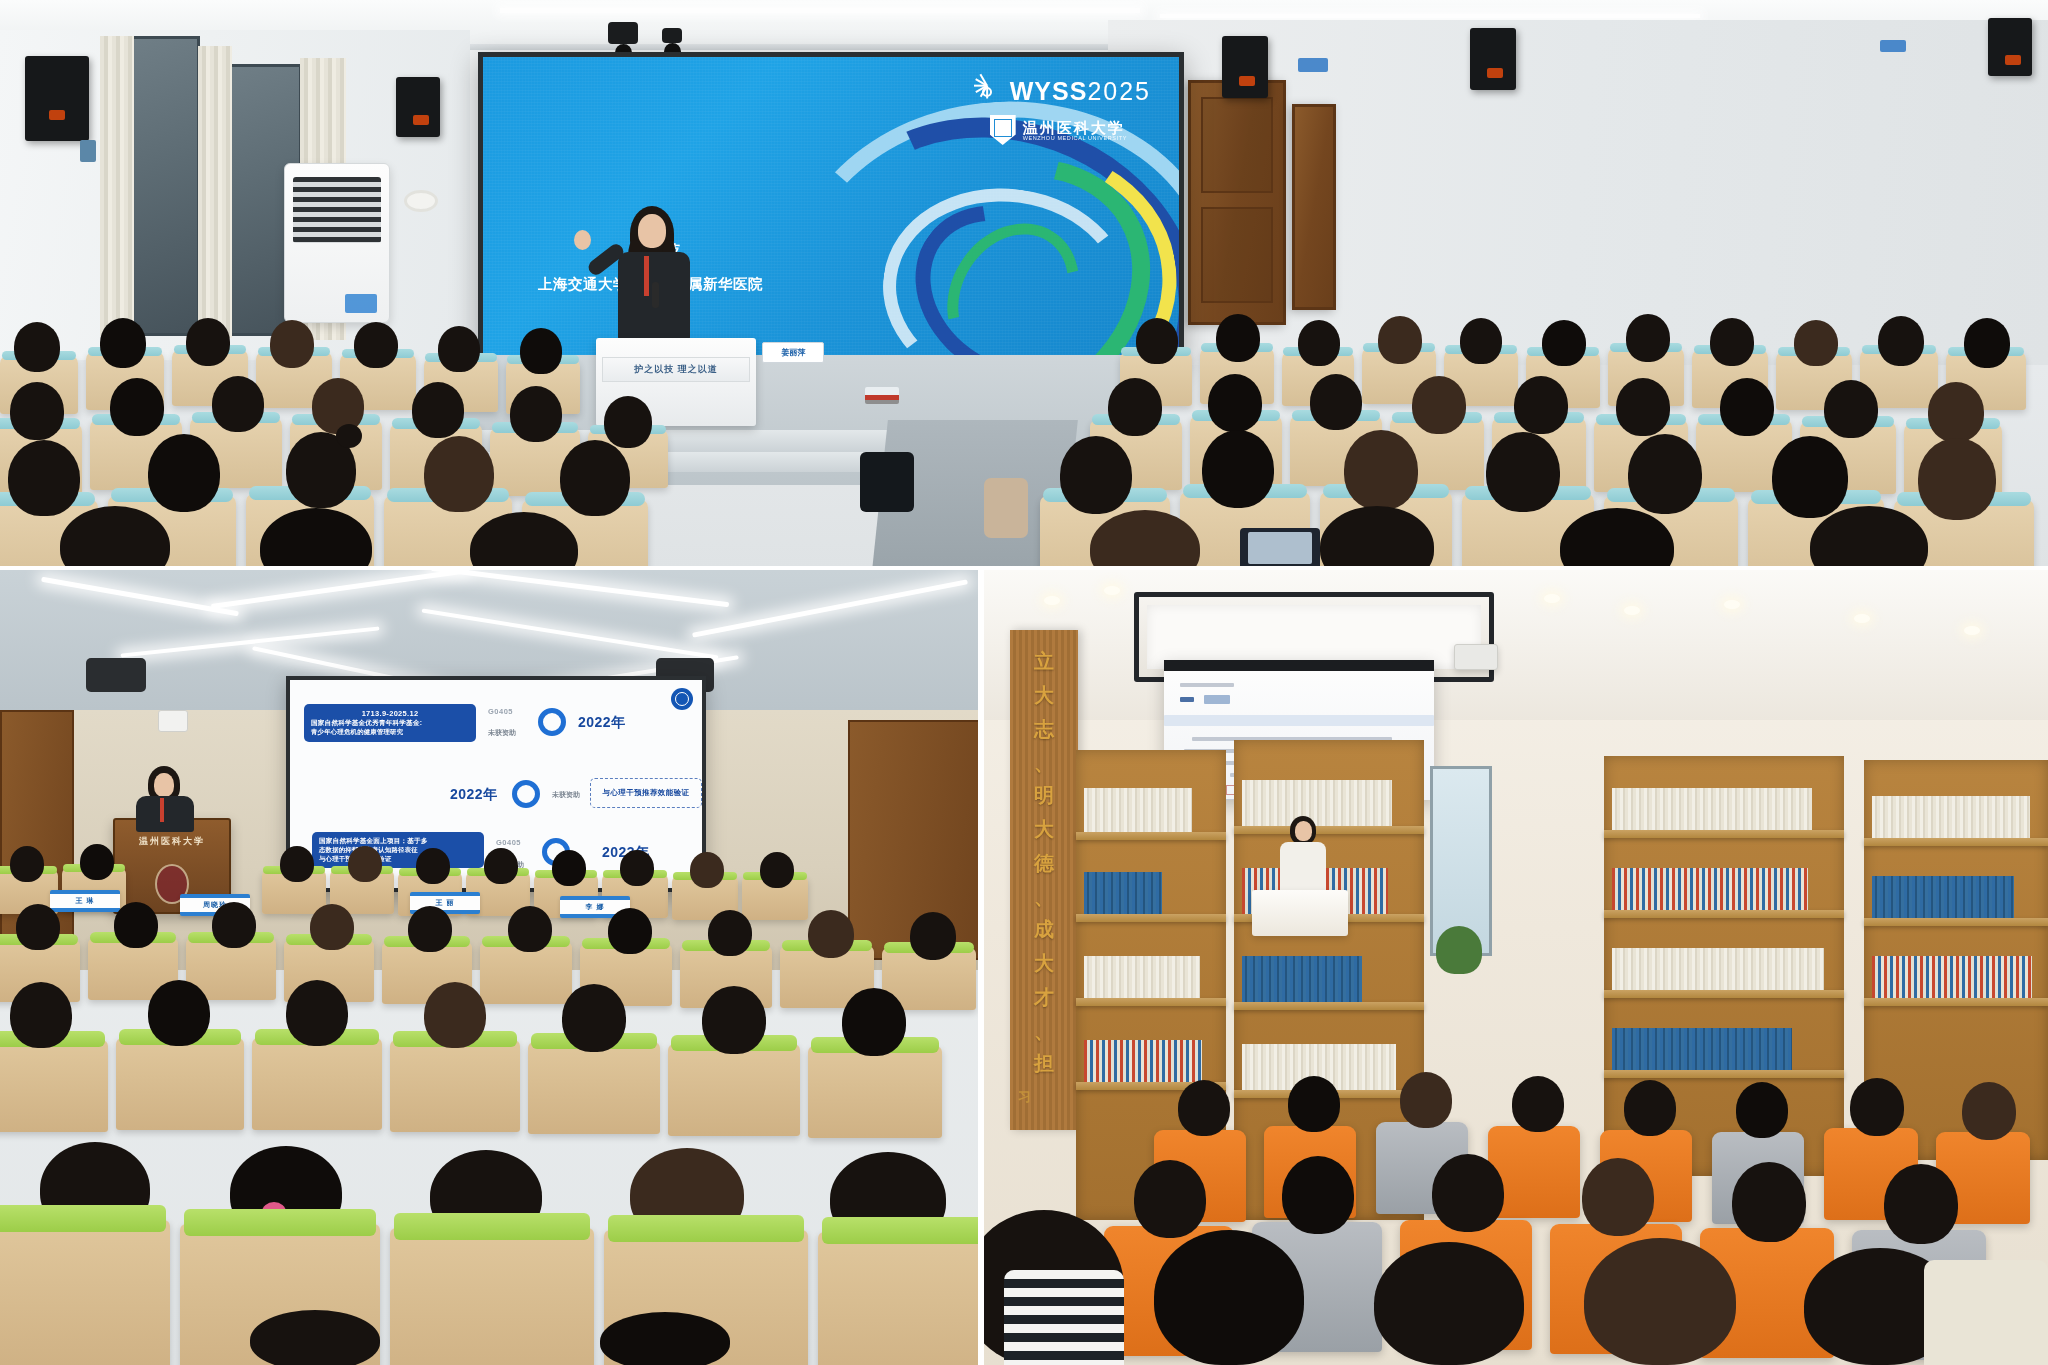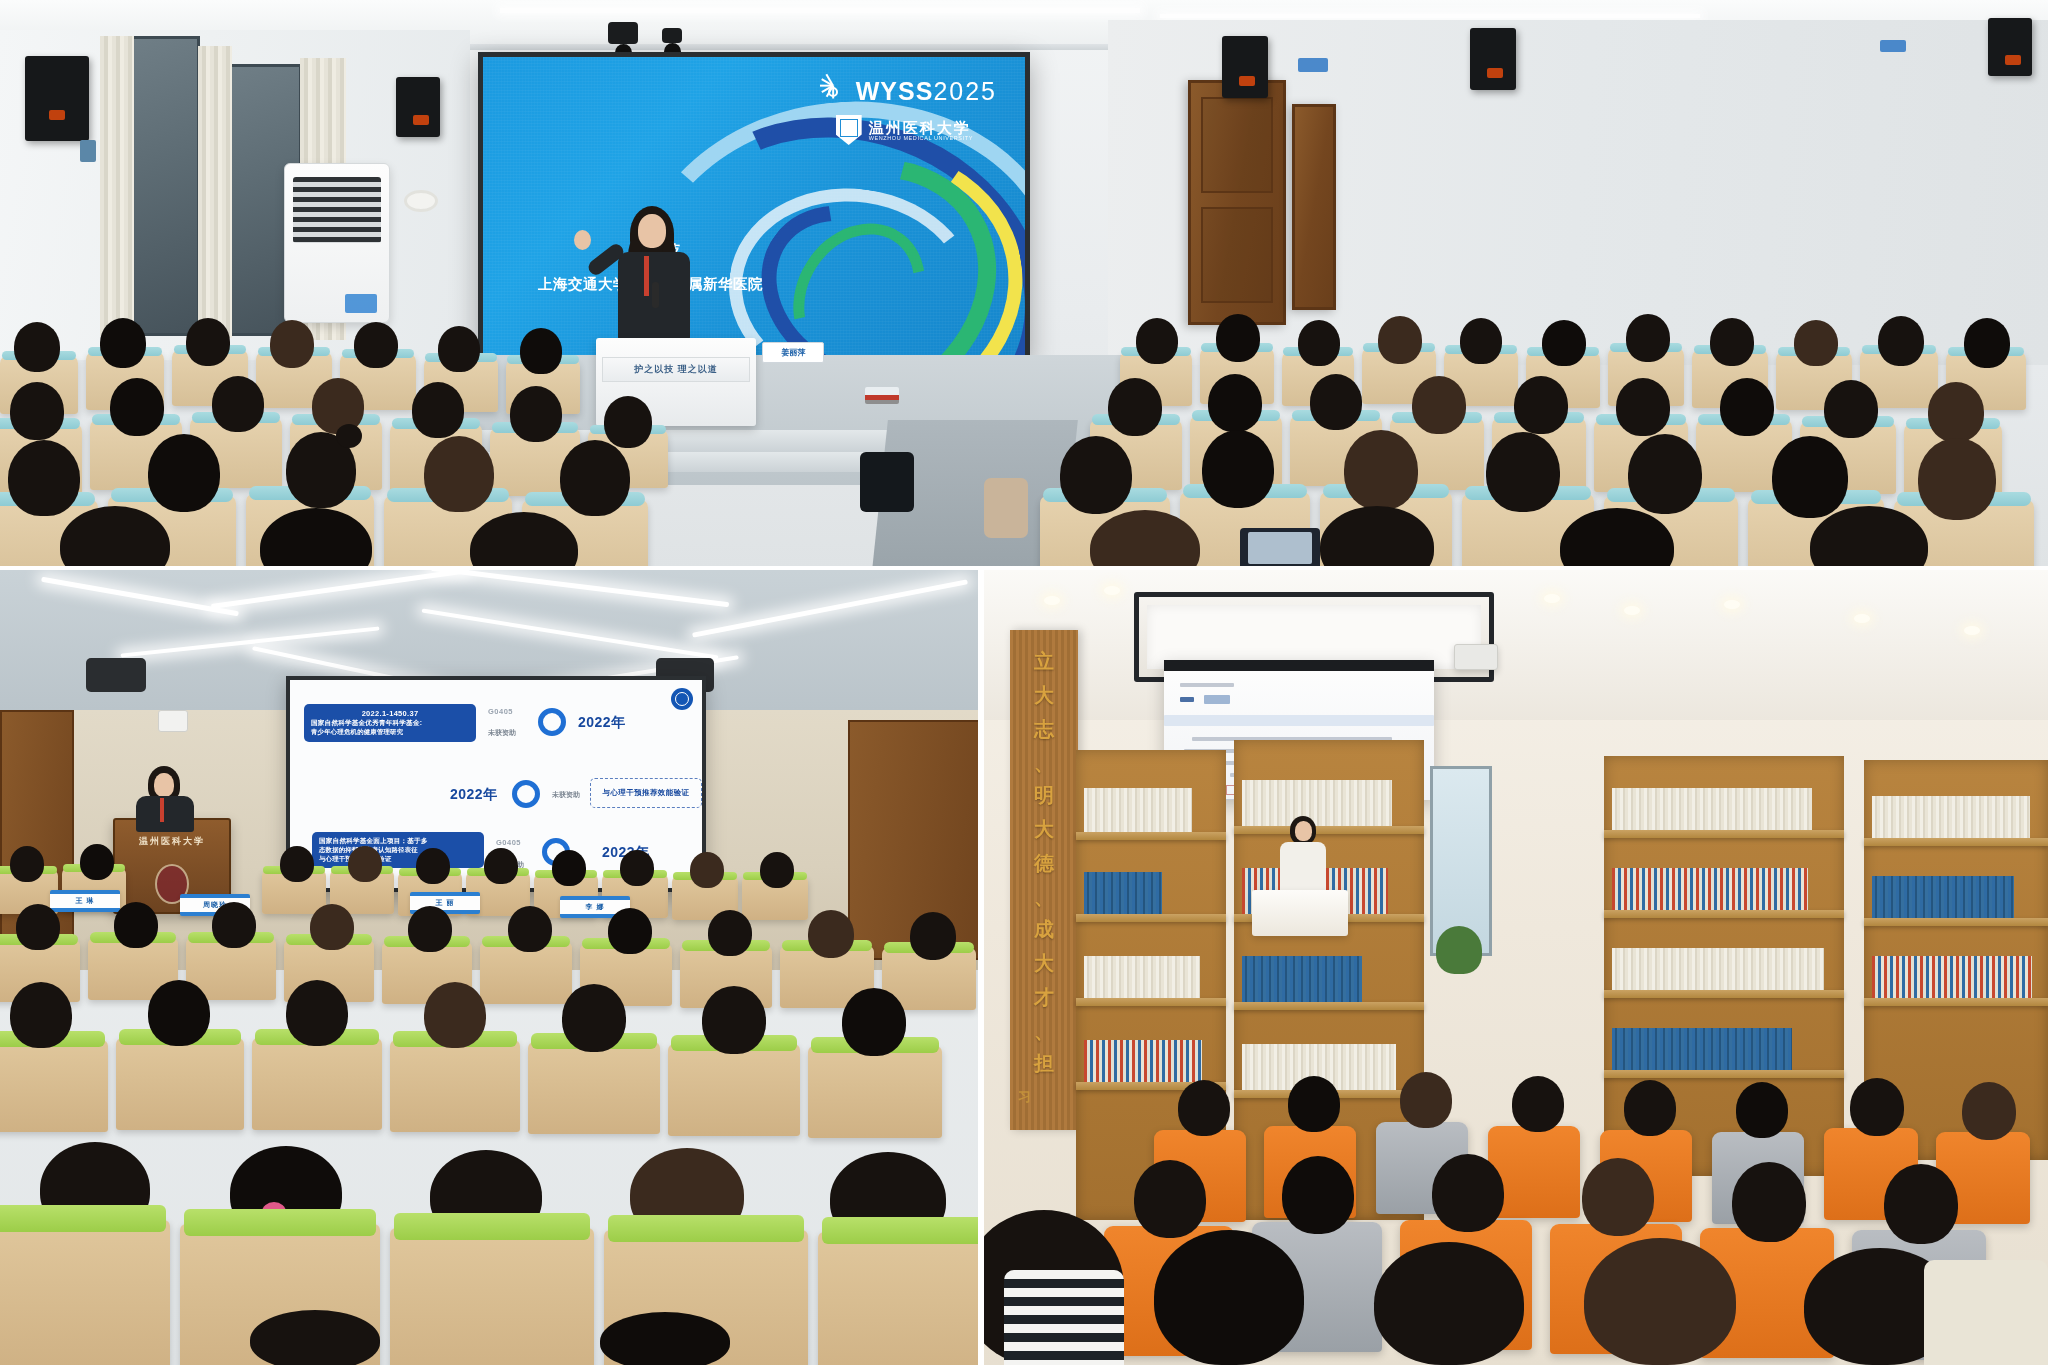--- a/index.html
+++ b/index.html
@@ -42,21 +42,21 @@
     border:1px solid #d5d9db; border-radius:6px; box-shadow:0 4px 10px rgba(0,0,0,.15); }
   .ac-grille { position:absolute; left:8%; top:8%; width:84%; height:42%;
     background:repeating-linear-gradient(180deg,#2f3336 0 5px,#d9dcde 5px 10px);
     border-radius:3px; }
   .ac-badge { position:absolute; left:58%; bottom:6%; width:30%; height:12%;
     background:#2b7fd1; border-radius:2px; opacity:.8; }
   .wall-clock { position:absolute; background:#f3f3f0; border-radius:50%;
     border:3px solid #e2e2dd; }
 
   
-  .led-screen { position:absolute; left:478px; top:52px; width:552px; height:308px;
+  .led-screen { position:absolute; left:478px; top:52px; width:706px; height:308px;
     background:linear-gradient(135deg,#1b9ae0 0%,#1fa3e6 30%,#1a93d8 60%,#1586cc 100%);
     border:5px solid #2a2e31; box-shadow:0 8px 26px rgba(0,0,0,.3);
     overflow:hidden;padding-left:36px; }
   .led-grid { position:absolute; inset:0; opacity:.22;
     background:repeating-linear-gradient(0deg,rgba(255,255,255,.16) 0 1px,transparent 1px 3px),
                repeating-linear-gradient(90deg,rgba(255,255,255,.10) 0 1px,transparent 1px 3px); }
   .led-title { position:absolute; left:40px; top:86px; width:360px;
     color:#fff; font-size:23px; line-height:1.5; font-weight:700; letter-spacing:1px;
     text-shadow:0 1px 3px rgba(0,0,0,.18); }
   .led-speaker { position:absolute; left:150px; top:185px; color:#fff;
@@ -499,21 +499,21 @@
 
     <div class="bl-projhead" style="left:86px;top:88px;width:60px;height:34px;border-radius:5px;"></div>
     <div class="bl-projhead" style="left:656px;top:88px;width:58px;height:34px;border-radius:5px;"></div>
     <div class="bl-cam" style="left:158px;top:140px;width:30px;height:22px;"></div>
     <div class="bl-cam" style="left:596px;top:148px;width:26px;height:20px;"></div>
 
     <div class="bl-screen">
       <div class="tl-seal"></div>
 
       <div class="tl-badge" style="left:14px;top:24px;width:172px;">
-        <div class="t1">2022.1-1450.37</div>
+        <div class="t1">1713.9-2025.12</div>
         <div class="t2">国家自然科学基金优秀青年科学基金:</div>
         <div class="t3">青少年心理危机的健康管理研究</div>
       </div>
       <div class="tl-code" style="left:198px;top:27px;">G0405</div>
       <div class="tl-note" style="left:198px;top:48px;">未获资助</div>
       <div class="tl-ring" style="left:248px;top:28px;width:28px;height:28px;"></div>
       <div class="tl-year" style="left:288px;top:34px;">2022年</div>
 
       <div class="tl-year" style="left:160px;top:106px;">2022年</div>
       <div class="tl-ring" style="left:222px;top:100px;width:28px;height:28px;"></div>

